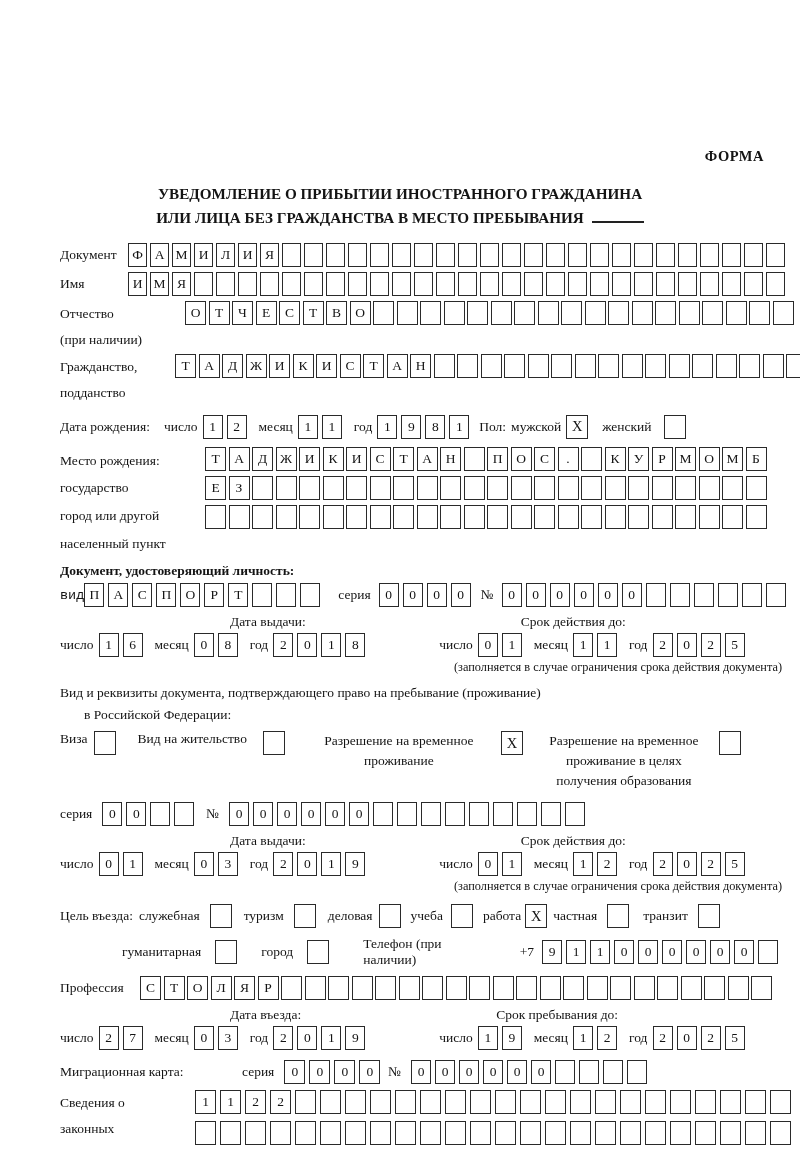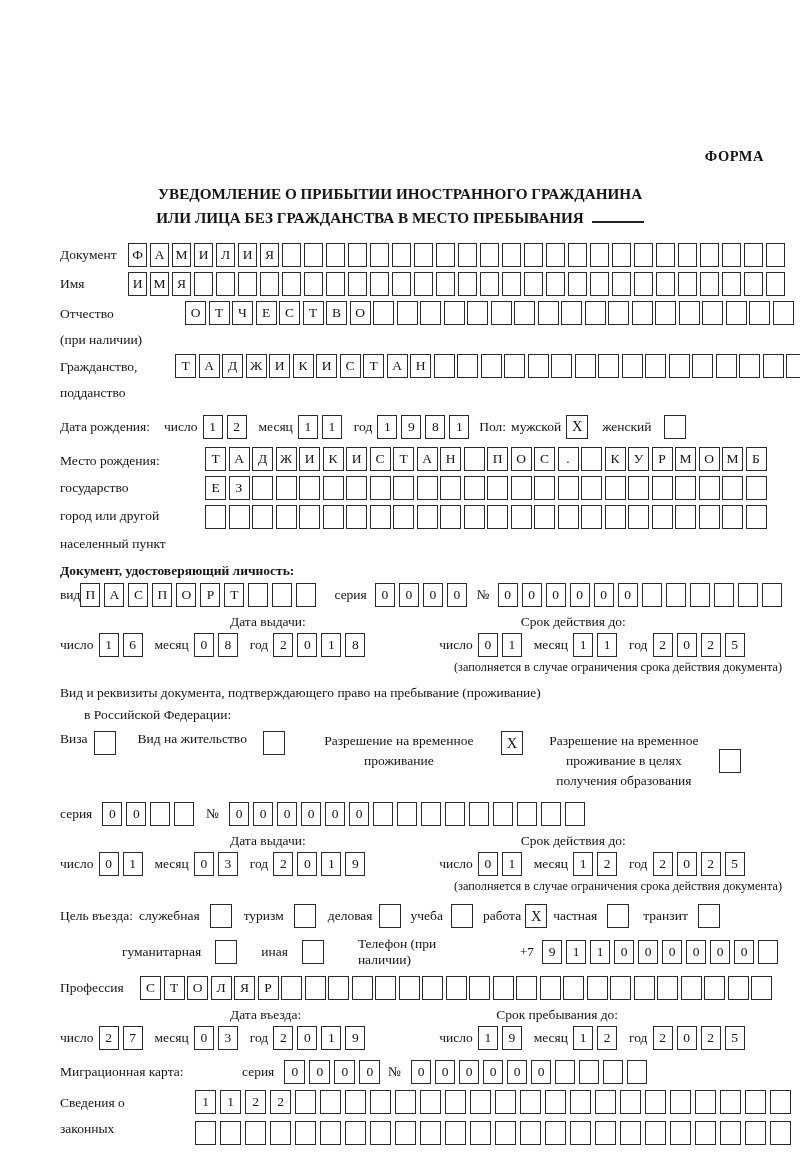--- a/index.html
+++ b/index.html
@@ -326,21 +326,21 @@
             <span class="cell"></span>
             <span class="cell"></span>
             <span class="cell"></span>
           </span>
       </span>
     </div>
 
     <div class="doc-head">Документ, удостоверяющий личность:</div>
 
     <div class="frow" style="margin-top:4px;">
-      <span style="width:55px;">вид</span>
+      <span style="width:55px;font-family:Liberation Mono, monospace;">вид</span>
       <span class="cells w20g4">
           <span class="cell">П</span>
           <span class="cell">А</span>
           <span class="cell">С</span>
           <span class="cell">П</span>
           <span class="cell">О</span>
           <span class="cell">Р</span>
           <span class="cell">Т</span>
           <span class="cell"></span>
           <span class="cell"></span>
@@ -425,21 +425,21 @@
         <span class="cb" style="margin-left:6px;"></span>
       </span>
       <span class="opt" style="margin-left:22px;">
         <span>Вид на жительство</span>
         <span class="cb" style="margin-left:16px;"></span>
       </span>
       <span class="opt" style="margin-left:24px;">
         <span class="txt" style="width:180px;">Разрешение на временное проживание</span>
         <span class="cb" style="margin-left:12px;">X</span>
       </span>
-      <span class="opt" style="margin-left:16px;align-items:center;">
+      <span class="opt" style="margin-left:16px;">
         <span class="txt" style="width:170px;">Разрешение на временное проживание в целях получения образования</span>
         <span class="cb" style="margin-left:10px;"></span>
       </span>
     </div>
 
     <div class="frow" style="margin-top:12px;">
       <span style="margin-right:10px;">серия</span>
       <span class="cells w20g4">
           <span class="cell">0</span>
           <span class="cell">0</span>
@@ -543,21 +543,21 @@
         <span class="cb" style="margin-left:10px;"></span>
       </span>
     </div>
 
     <div class="frow" style="margin-top:8px;justify-content:space-between;">
       <span class="inlineopt" style="margin-left:62px;">
         <span>гуманитарная</span>
         <span class="cb" style="margin-left:14px;"></span>
       </span>
       <span class="inlineopt" style="margin-left:24px;">
-        <span>иная</span>
+        <span>город</span>
         <span class="cb" style="margin-left:14px;"></span>
       </span>
       <span style="margin-left:34px;">Телефон (при наличии)</span>
       <span style="margin-left:28px;margin-right:8px;">+7</span>
       <span class="cells w20g4">
           <span class="cell">9</span>
           <span class="cell">1</span>
           <span class="cell">1</span>
           <span class="cell">0</span>
           <span class="cell">0</span>

